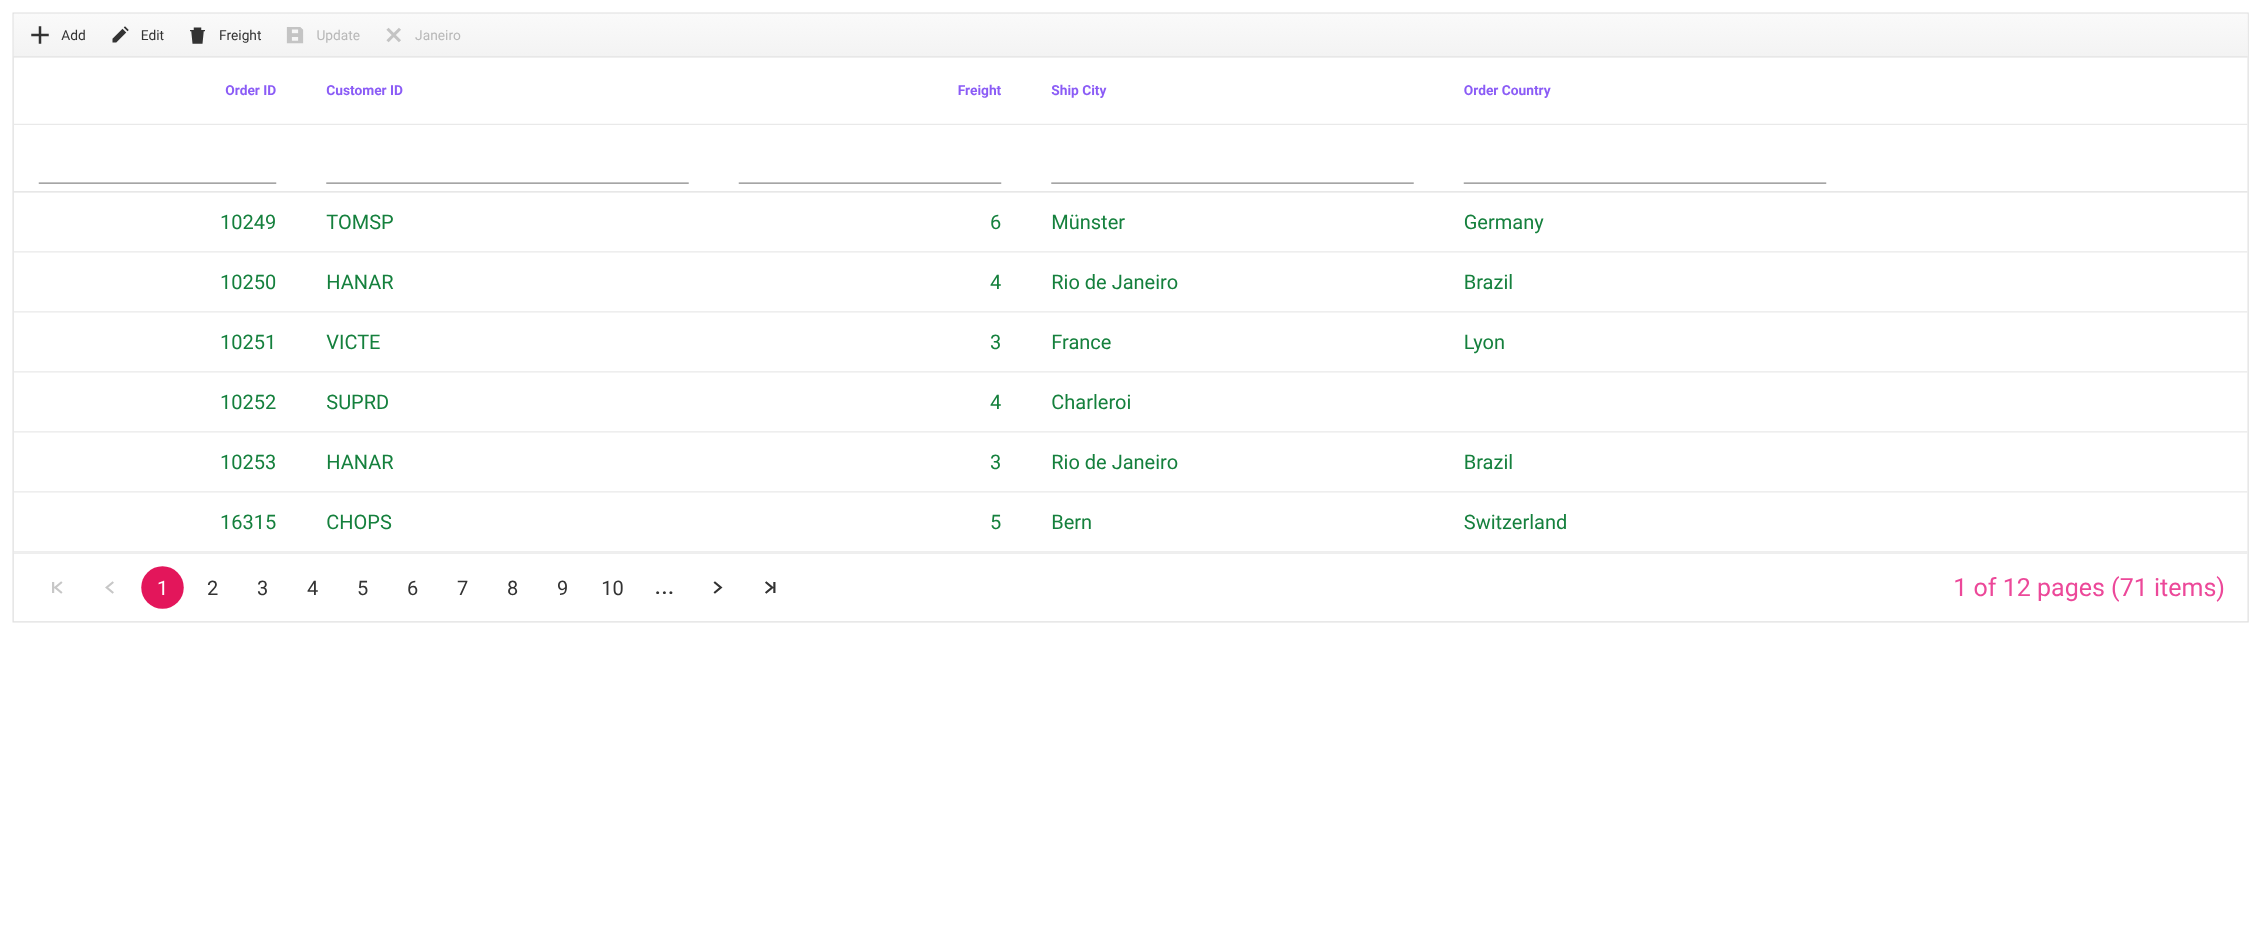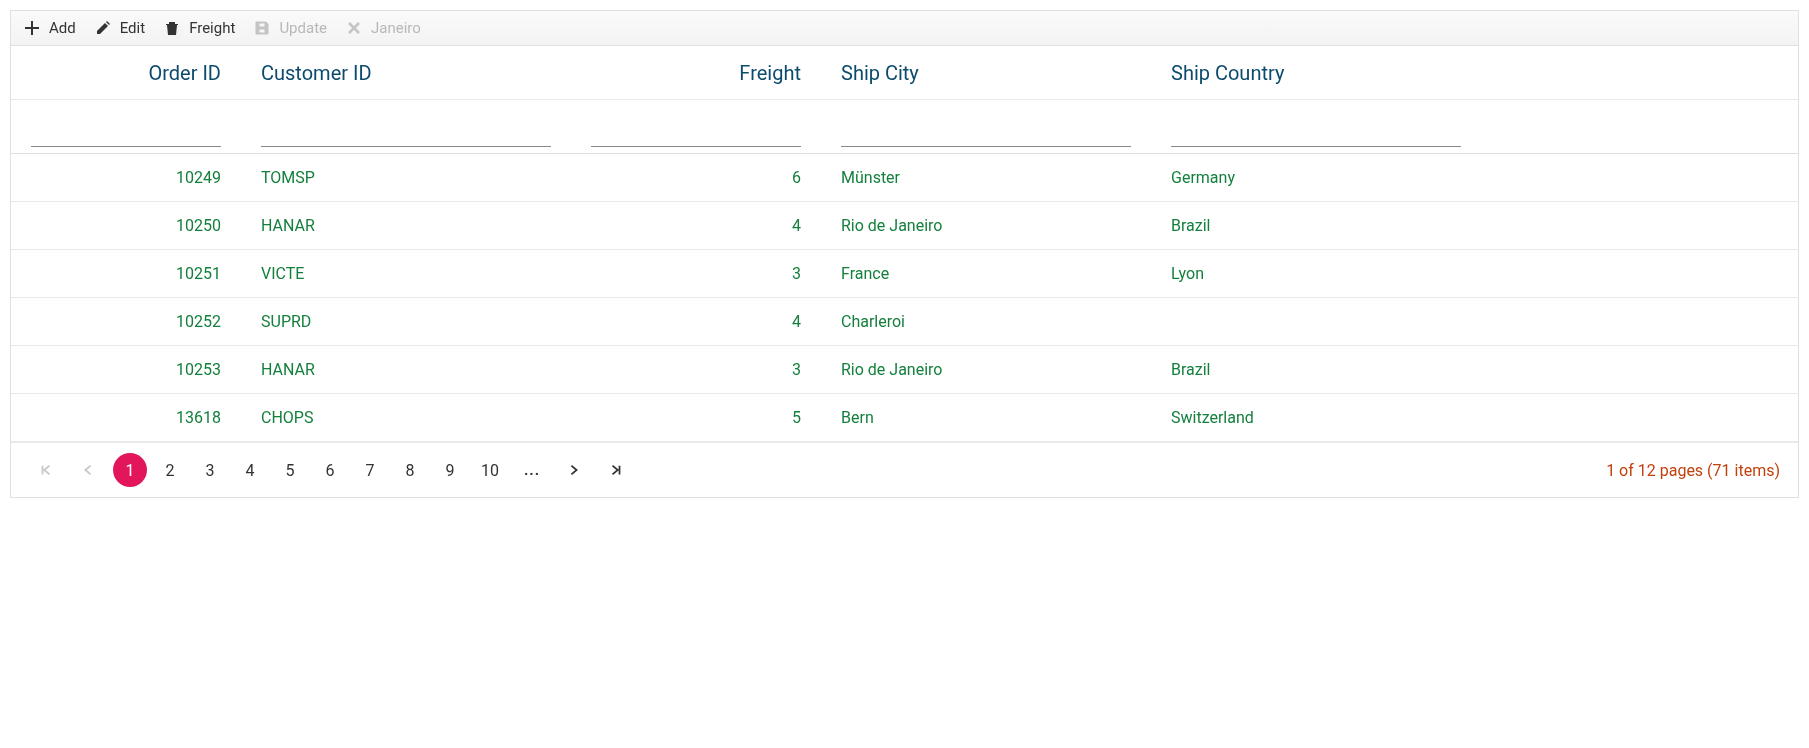--- a/index.html
+++ b/index.html
@@ -16,42 +16,42 @@
   .toolbar {
     display: flex;
     align-items: center;
     padding: 8px 12px;
     background: linear-gradient(#fafafa,#f3f3f3);
     border-bottom: 1px solid #e0e0e0;
     gap: 18px;
   }
   .tb-item {
     display: inline-flex;
-    align-items: flex-start;
+    align-items: center;
     gap: 8px;
-    font-size: 15px;
+    font-size: 11px;
     color: #333;
     cursor: pointer;
     user-select: none;
   }
   .tb-item.disabled { color: #b8b8b8; cursor: default; }
   .tb-icon { width: 18px; height: 18px; display: inline-flex; align-items: center; justify-content: center; }
   .tb-item.disabled svg { stroke: #c4c4c4; fill: #c4c4c4; }
   .header-row, .filter-row, .data-row {
     display: grid;
     grid-template-columns: 230px 330px 250px 330px 330px;
     align-items: center;
     border-bottom: 1px solid #e9e9e9;
   }
   .header-row { height: 54px; }
   .header-cell {
     padding: 0 20px;
-    color: #0c4a6e;
-    font-size: 20px;
-    font-weight: 400;
+    color: #8b5cf6;
+    font-size: 11px;
+    font-weight: 700;
   }
   .header-cell.num { text-align: right; }
   .filter-row { height: 54px; border-bottom: 1px solid #e0e0e0; }
   .filter-cell { padding: 0 20px; display:flex; align-items:flex-end; height:100%; padding-bottom:6px;}
   .filter-input {
     width: 100%;
     border: none;
     border-bottom: 1.5px solid #888;
     outline: none;
     font-size: 15px;
@@ -73,21 +73,21 @@
     display: inline-flex; align-items: center; justify-content: center;
     border-radius: 50%;
     font-size: 16px;
     cursor: pointer;
     color: #333;
     user-select: none;
   }
   .pg-btn.disabled { color: #c7c7c7; cursor: default; }
   .pg-btn.active { background: #e3165b; color: #fff; }
   .pg-ell { width: 34px; text-align:center; color:#333; font-weight:bold; letter-spacing:1px;}
-  .pg-info { margin-left: auto; font-size: 16px; color: #c2410c; }
+  .pg-info { margin-left: auto; font-size: 20px; color: #ec4899; }
   svg { display:block; }
 </style>
 </head>
 <body>
 
 <div class="grid-wrap">
 
   <div class="toolbar">
     <div class="tb-item">
       <span class="tb-icon">
@@ -130,21 +130,21 @@
       </span>
       <span>Janeiro</span>
     </div>
   </div>
 
   <div class="header-row">
     <div class="header-cell num">Order ID</div>
     <div class="header-cell">Customer ID</div>
     <div class="header-cell num">Freight</div>
     <div class="header-cell">Ship City</div>
-    <div class="header-cell">Ship Country</div>
+    <div class="header-cell">Order Country</div>
   </div>
 
   <div class="filter-row">
     <div class="filter-cell">
         <input class="filter-input" style="">
       </div>
     <div class="filter-cell">
         <input class="filter-input" style="">
       </div>
     <div class="filter-cell">
@@ -187,21 +187,21 @@
         <div class="data-cell">Charleroi</div>
       </div>
       <div class="data-row">
         <div class="data-cell num">10253</div>
         <div class="data-cell">HANAR</div>
         <div class="data-cell num">3</div>
         <div class="data-cell">Rio de Janeiro</div>
         <div class="data-cell">Brazil</div>
       </div>
       <div class="data-row">
-        <div class="data-cell num">13618</div>
+        <div class="data-cell num">16315</div>
         <div class="data-cell">CHOPS</div>
         <div class="data-cell num">5</div>
         <div class="data-cell">Bern</div>
         <div class="data-cell">Switzerland</div>
       </div>
     </div>
 
   <div class="pager">
     <span class="pg-btn disabled">
       <svg viewBox="0 0 16 16" width="14" height="14">

